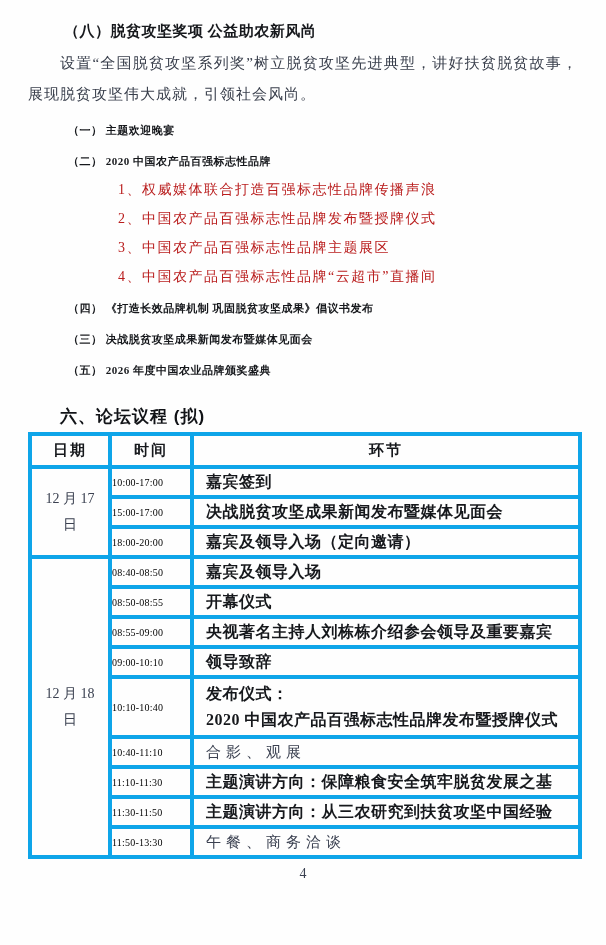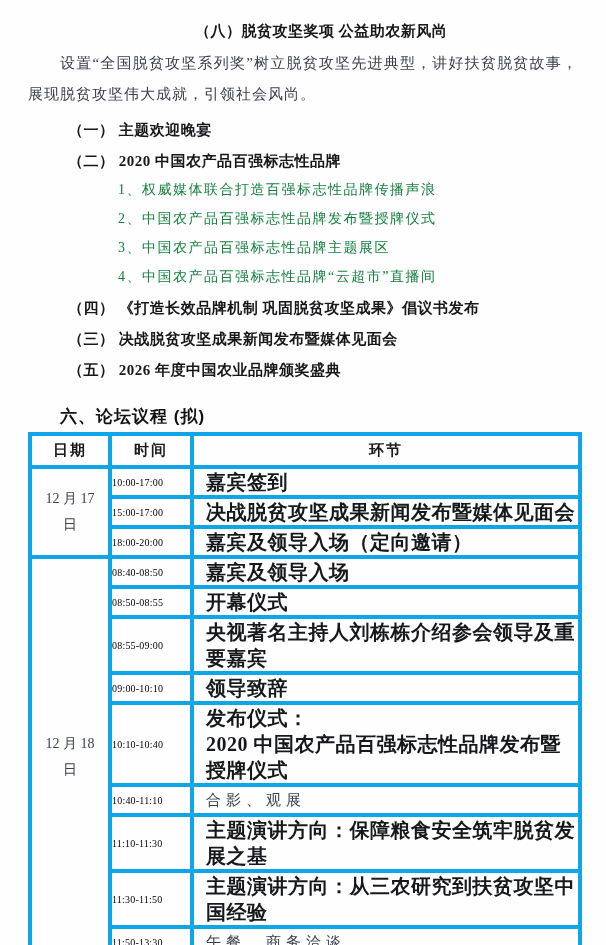--- a/index.html
+++ b/index.html
@@ -15,21 +15,21 @@
     color: #23262c;
     overflow: hidden;
   }
   .h-serif {
     font-weight: bold;
     font-size: 15px;
     line-height: 22px;
     color: #16181c;
     letter-spacing: 0.5px;
   }
-  .award-heading { padding-left: 36px; text-align: center; }
+  .award-heading { padding-left: 36px; }
   .body-text {
     margin-top: 6px;
     font-size: 15px;
     line-height: 31px;
     letter-spacing: 1px;
     text-align: justify;
     text-indent: 32px;
     color: #383e4b;
   }
   .h-sans {
@@ -40,33 +40,33 @@
     color: #111317;
     padding-left: 32px;
     letter-spacing: 1px;
   }
   .sec5 { margin-top: 38px; }
   .sec6 { margin-top: 26px; }
   .sub-item {
     margin-top: 11px;
     padding-left: 40px;
     font-weight: bold;
-    font-size: 15px;
+    font-size: 11px;
     line-height: 20px;
     color: #16181c;
     letter-spacing: 0.5px;
   }
   .sub-item.first { margin-top: 10px; }
   .num-item {
     margin-top: 9px;
     padding-left: 90px;
     font-size: 14px;
     line-height: 20px;
     letter-spacing: 1.5px;
-    color: #15803d;
+    color: #b91c1c;
   }
   table.agenda {
     margin-top: 4px;
     width: 550px;
     border-collapse: collapse;
     table-layout: fixed;
   }
   table.agenda, table.agenda th, table.agenda td {
     border: 4px solid #0ea5e9;
   }
@@ -94,21 +94,21 @@
   td.time-cell {
     text-align: left;
     vertical-align: middle;
     font-size: 10px;
     color: #000000;
     letter-spacing: 0.2px;
   }
   td.act-cell {
     padding-left: 12px;
     vertical-align: middle;
-    font-size: 20px;
+    font-size: 16px;
     font-weight: bold;
     color: #16181c;
     letter-spacing: 0.5px;
     line-height: 26px;
   }
   td.act-cell.regular {
     font-weight: normal;
     color: #3a4050;
     letter-spacing: 5px;
     font-size: 15px;

